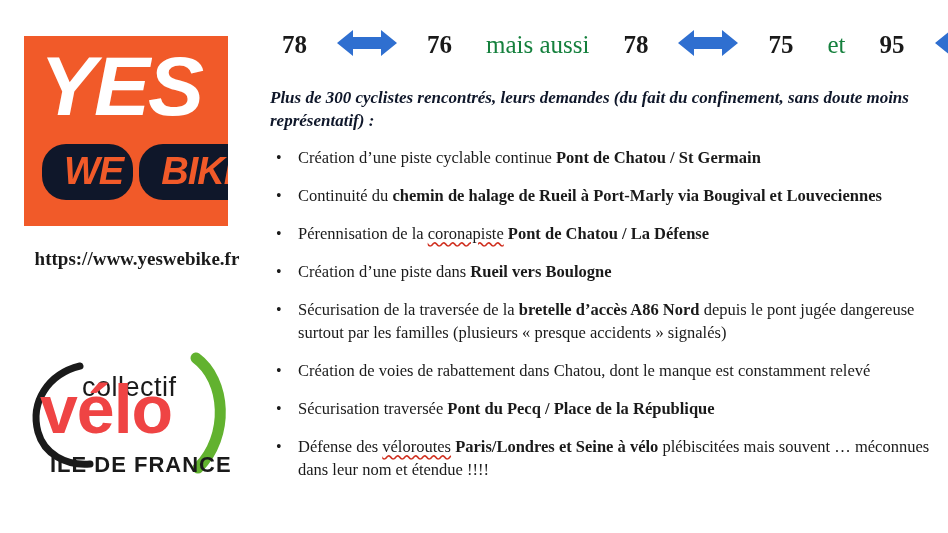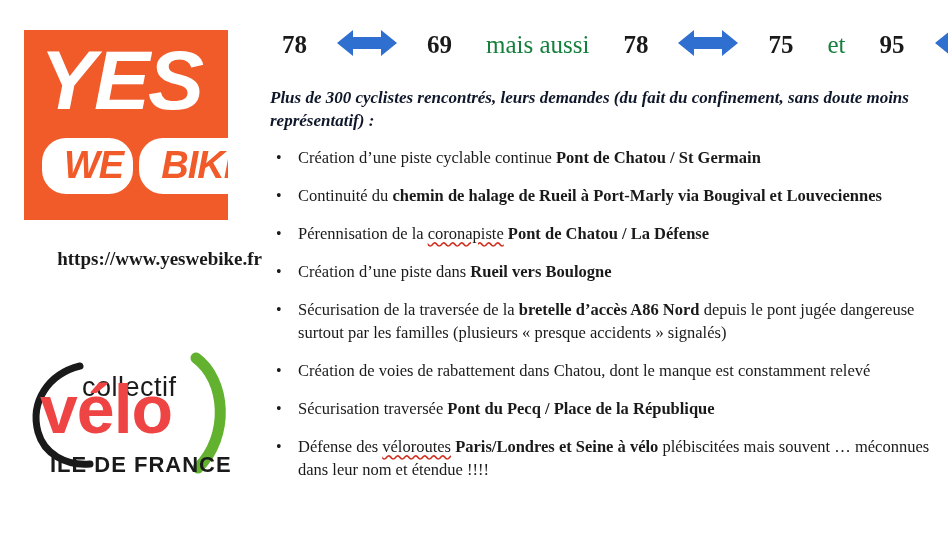--- a/index.html
+++ b/index.html
@@ -20,21 +20,21 @@
     position: absolute;
     left: 0;
     top: 0;
     width: 268px;
     height: 533px;
   }
 
   .yes-logo {
     position: absolute;
     left: 24px;
-    top: 30px;
+    top: 36px;
     width: 204px;
     height: 190px;
     background: #f15a29;
     overflow: hidden;
   }
   .yes-word {
     position: absolute;
     left: 16px;
     top: 8px;
     font-family: "Liberation Sans", sans-serif;
@@ -46,21 +46,21 @@
     letter-spacing: -2px;
   }
   .wwb-row {
     position: absolute;
     left: 18px;
     top: 108px;
     display: flex;
     align-items: center;
   }
   .wwb-box {
-    background: #ffffff;
+    background: #0f172a;
     color: #f15a29;
     font-family: "Liberation Sans", sans-serif;
     font-weight: bold;
     font-style: italic;
     font-size: 38px;
     line-height: 38px;
     padding: 8px 10px 10px 22px;
     letter-spacing: -1px;
     border-radius: 24px;
   }
@@ -72,21 +72,21 @@
     font-size: 52px;
     line-height: 52px;
     margin-left: 8px;
   }
 
   .site-url {
     position: absolute;
     left: 12px;
     top: 248px;
     width: 250px;
-    text-align: right;
+    text-align: center;
     font-family: "Liberation Serif", serif;
     font-weight: bold;
     font-size: 19px;
     color: #1a1a1a;
   }
 
   .cv-logo {
     position: absolute;
     left: 20px;
     top: 340px;
@@ -240,21 +240,21 @@
 
 <div class="right-col">
 
   <div class="dept-row">
     <span class="dept-num">78</span>
     <span class="arrow">
       <svg width="60" height="30" viewBox="0 0 60 30">
         <polygon points="0,15 16,2 16,9 44,9 44,2 60,15 44,28 44,21 16,21 16,28" fill="#2f6fd0"></polygon>
       </svg>
     </span>
-    <span class="dept-num">69</span>
+    <span class="dept-num">76</span>
     <span class="dept-text">mais aussi</span>
     <span class="dept-num">78</span>
     <span class="arrow">
       <svg width="60" height="30" viewBox="0 0 60 30">
         <polygon points="0,15 16,2 16,9 44,9 44,2 60,15 44,28 44,21 16,21 16,28" fill="#2f6fd0"></polygon>
       </svg>
     </span>
     <span class="dept-num">75</span>
     <span class="dept-text">et</span>
     <span class="dept-num">95</span>

